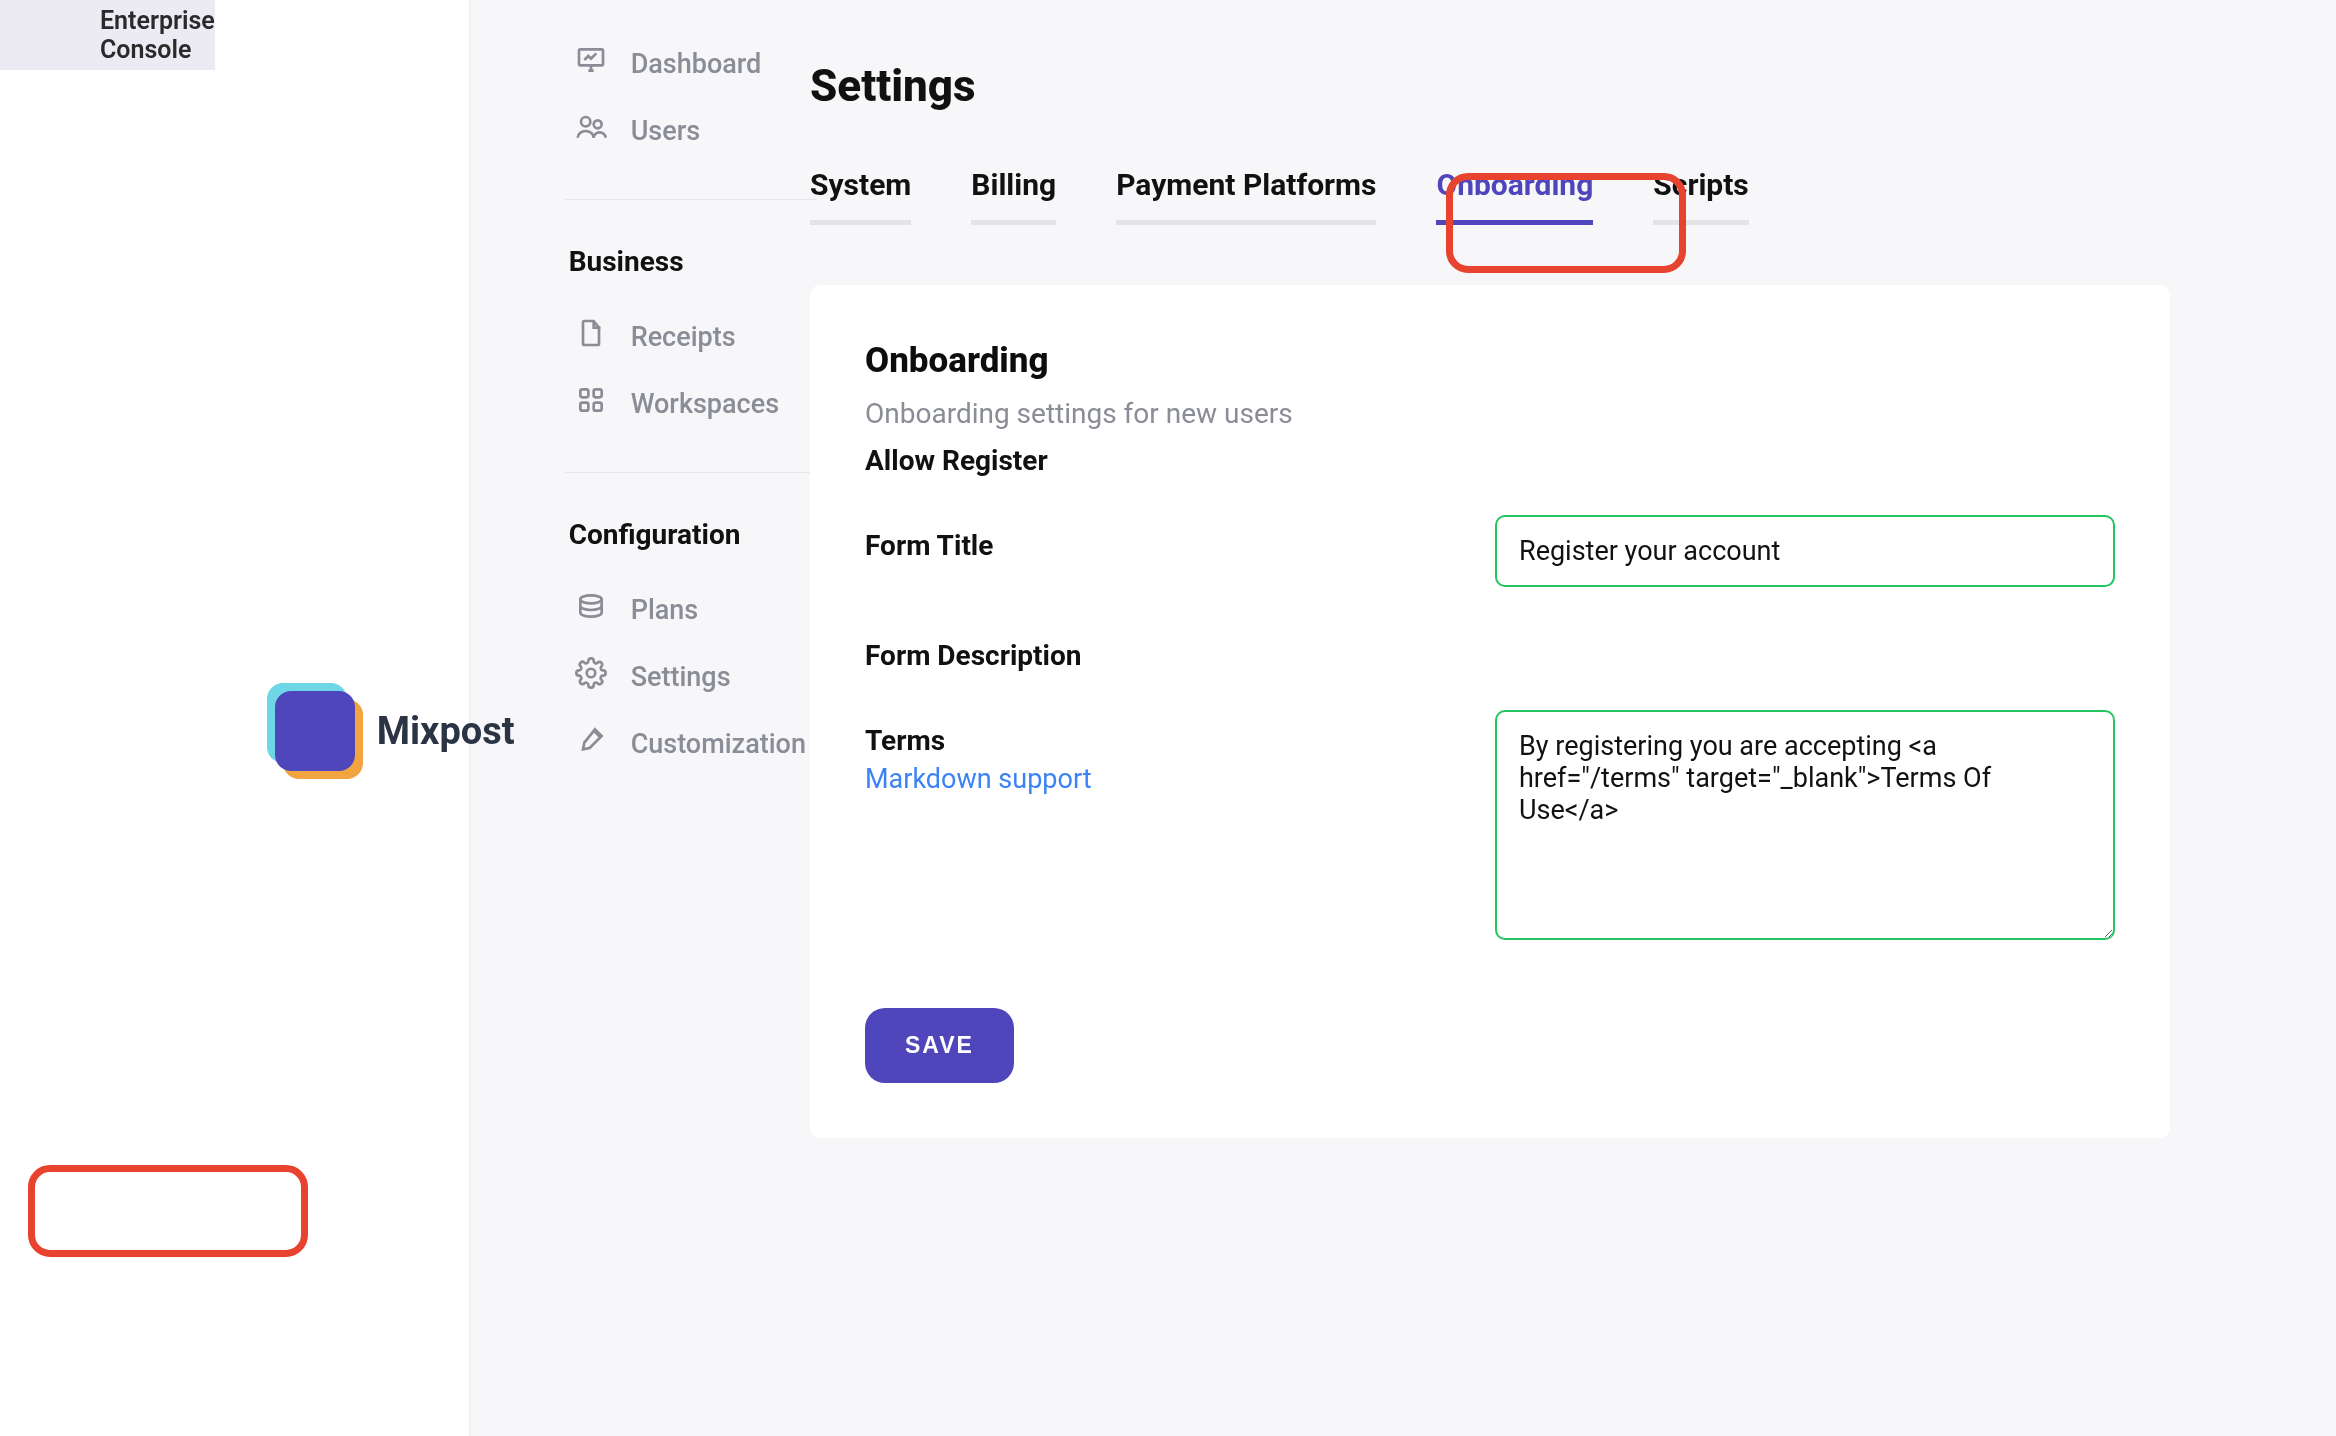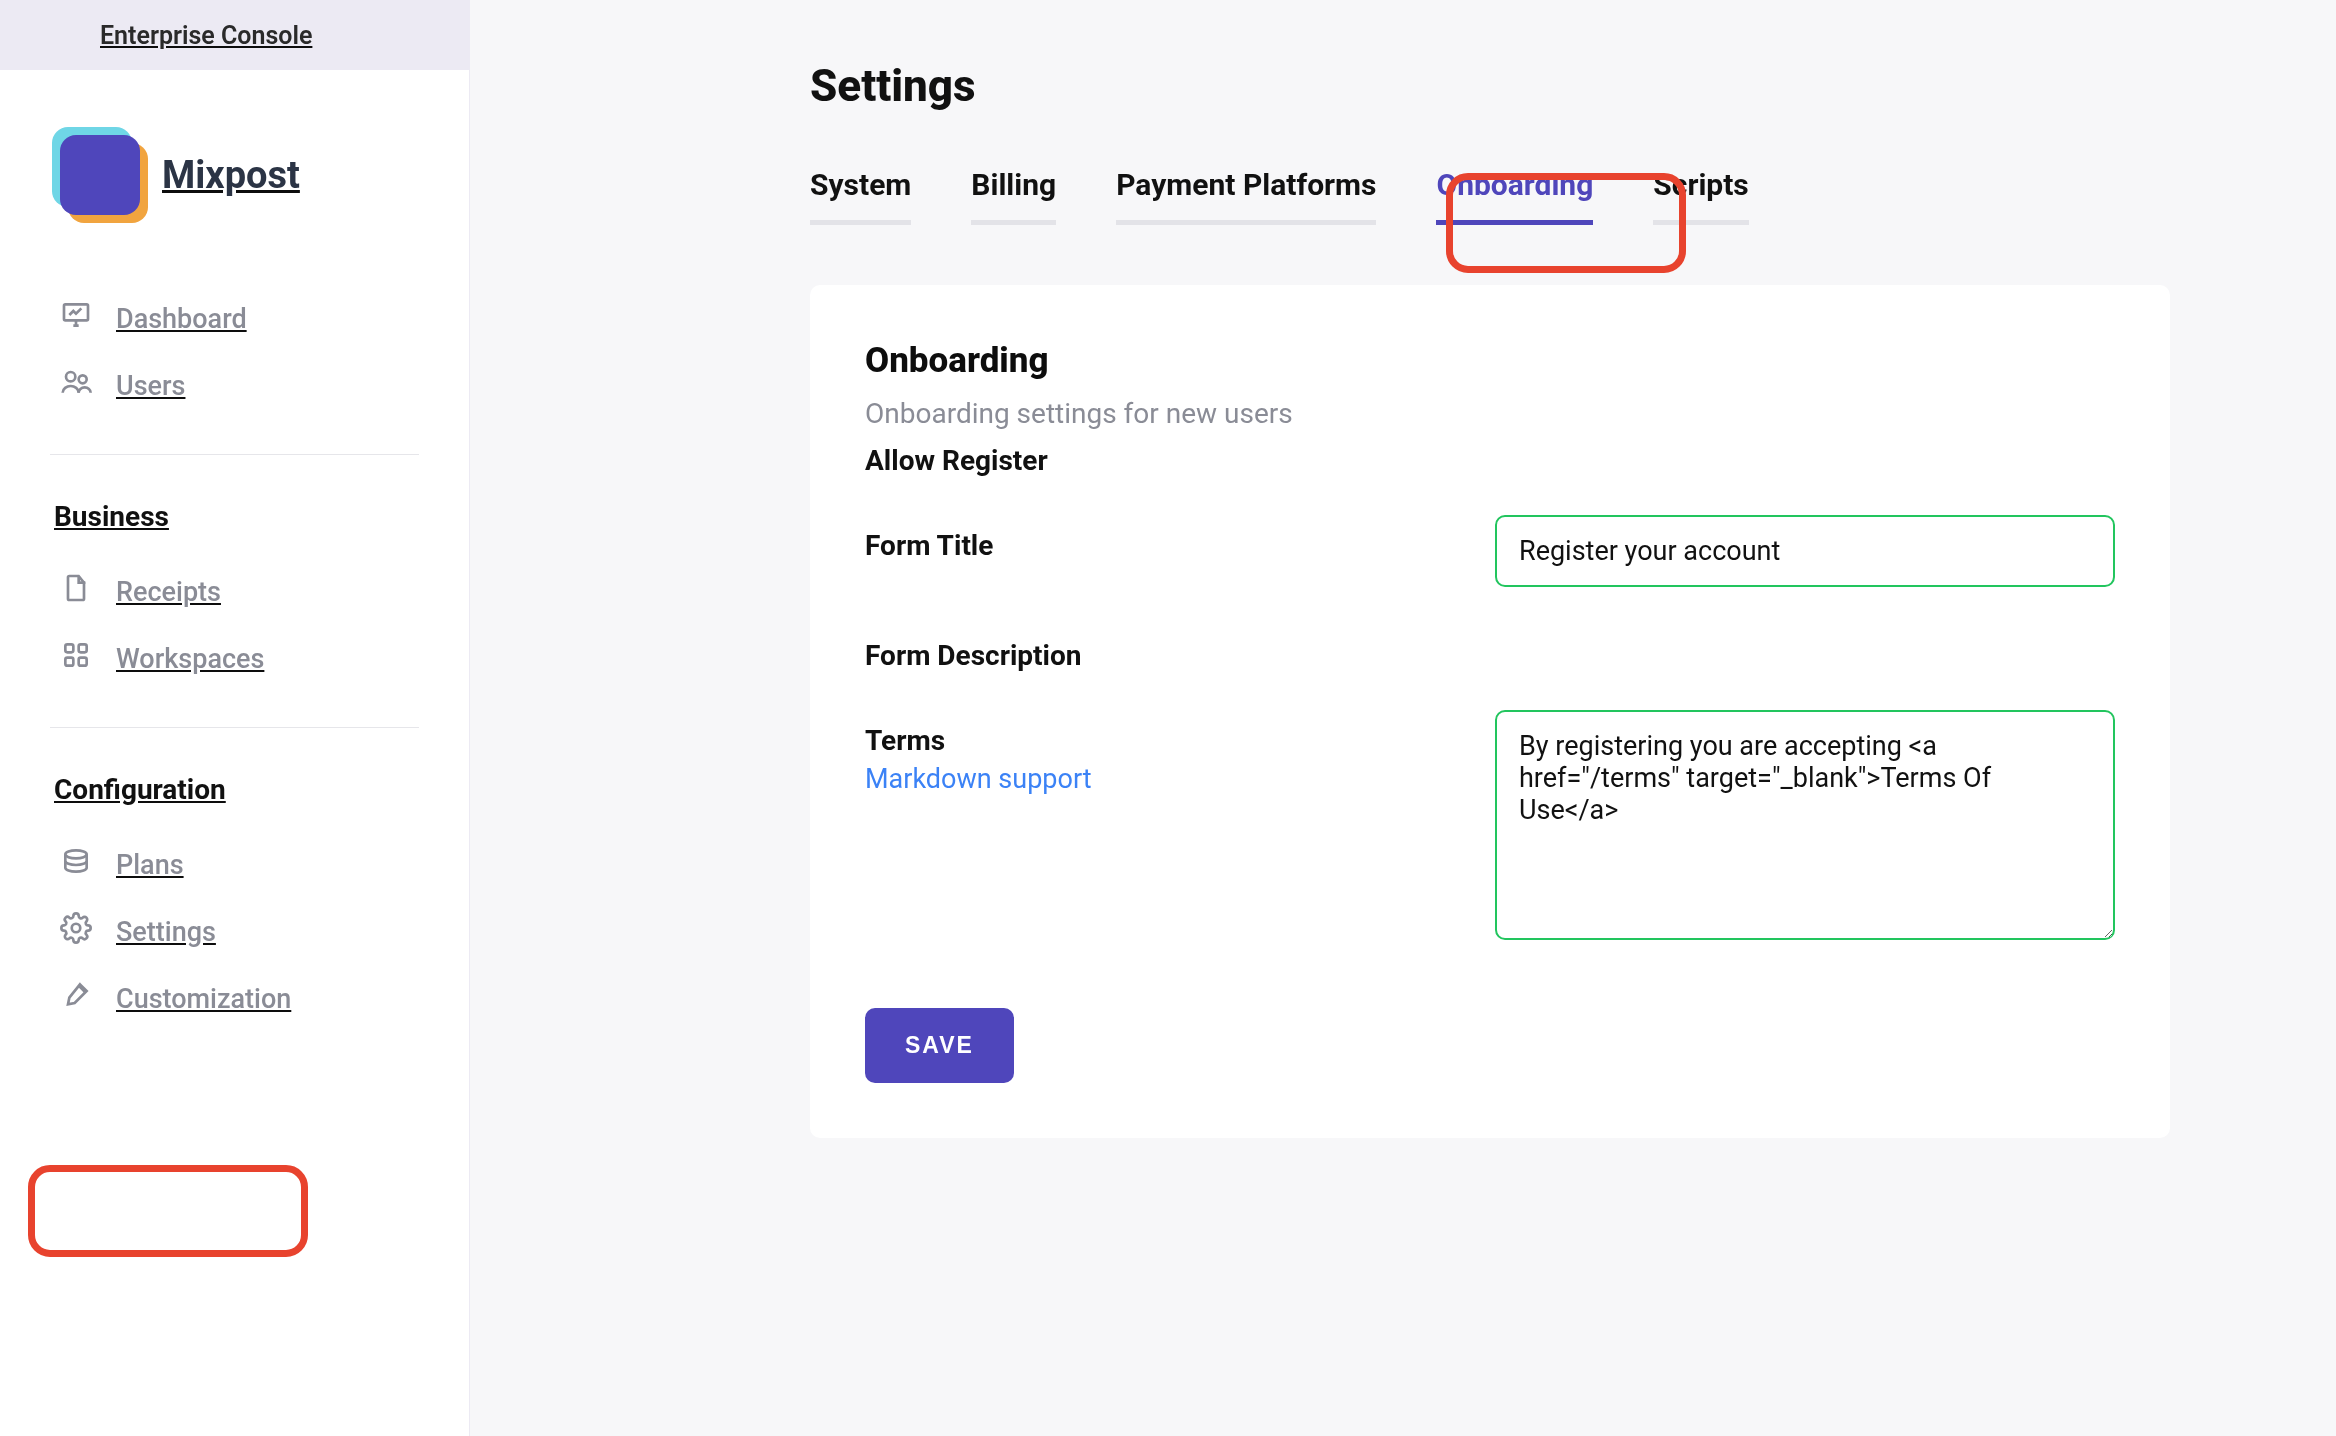--- a/index.html
+++ b/index.html
@@ -18,23 +18,22 @@
     display: flex;
     width: 100%;
     height: 100%;
   }
 
   .sidebar {
     width: 470px;
     background: #ffffff;
     border-right: 1px solid #eceaf3;
     display: flex;
-    flex-direction: column;
+    flex-direction: row;
     flex-shrink: 0;
-    text-decoration: underline;
   }
 
   .console-banner {
     background: #eceaf3;
     height: 70px;
     display: flex;
     align-items: center;
     padding-left: 100px;
     color: #2a2a2a;
     font-weight: 600;
@@ -242,21 +241,21 @@
 
   .save-btn {
     margin-top: 25px;
     display: inline-block;
     background: #4f46bb;
     color: #fff;
     font-weight: 700;
     font-size: 23px;
     letter-spacing: 2px;
     padding: 24px 40px;
-    border-radius: 10px;
+    border-radius: 20px;
     border: none;
     cursor: pointer;
   }
 </style>
 </head>
 <body>
 
 <div class="app">
 
   <aside class="sidebar">

